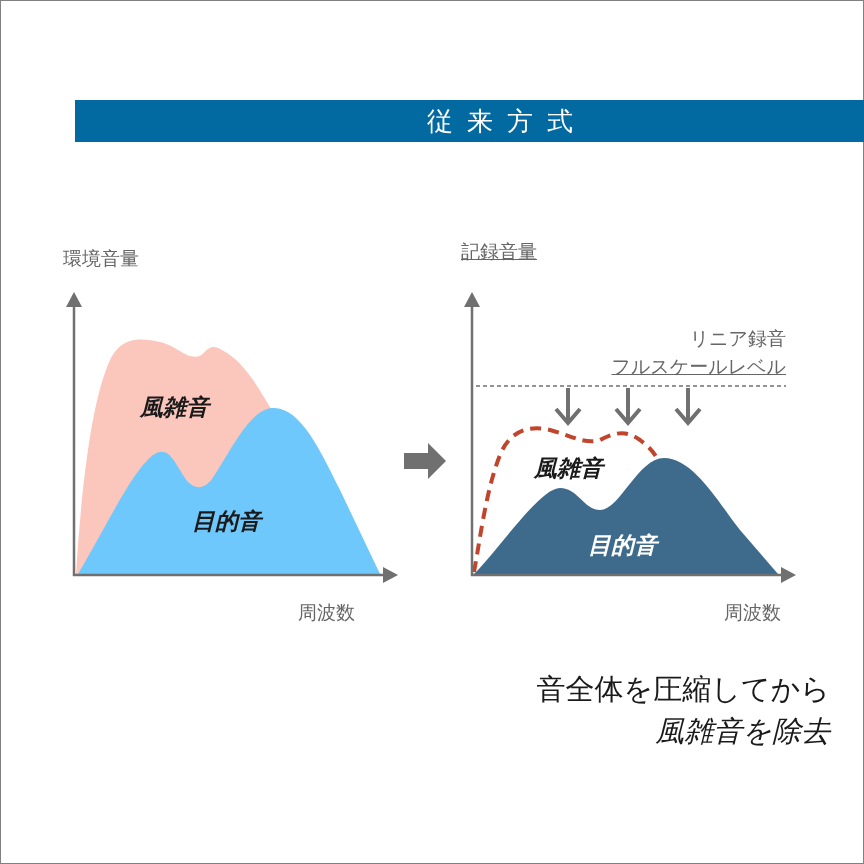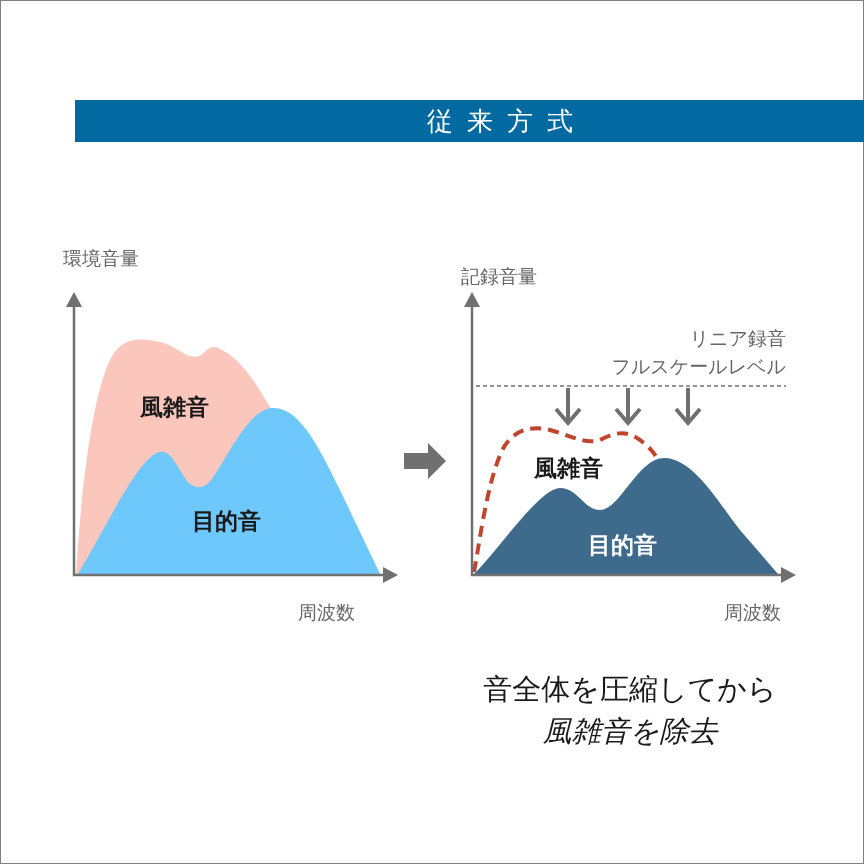--- a/index.html
+++ b/index.html
@@ -3,23 +3,23 @@
 <meta charset="utf-8">
 <style>
   html, body { margin: 0; padding: 0; }
   body { width: 864px; height: 864px; background: #ffffff; position: relative; overflow: hidden;
          font-family: "DejaVu Sans", "Liberation Sans", sans-serif; }
   .frame { position: absolute; left: 0; top: 0; width: 862px; height: 862px; border: 1px solid #808080; box-sizing: content-box; }
   .title-bar { position: absolute; left: 75px; top: 100px; width: 850px; height: 42px; background: #0369a1;
                display: flex; align-items: center; justify-content: center; }
   .title-bar span { color: #ffffff; font-size: 26px; letter-spacing: 14px; padding-left: 14px; }
   .lbl { position: absolute; font-size: 19px; color: #666666; white-space: nowrap; text-align: center; }
-  .inner { position: absolute; font-size: 23px; white-space: nowrap; font-weight: bold; }
+  .inner { position: absolute; font-size: 23px; white-space: nowrap; font-weight: bold; font-style: italic; }
   svg { position: absolute; left: 0; top: 0; }
-  .caption { position: absolute; left: 430px; width: 400px; text-align: center; font-size: 29px; color: #1a1a1a; white-space: nowrap; }
+  .caption { position: absolute; left: 430px; width: 400px; text-align: right; font-size: 29px; color: #1a1a1a; white-space: nowrap; }
   .fs { position: absolute; right: 78px; font-size: 19px; color: #666666; white-space: nowrap; text-align: right; }
 </style>
 </head>
 <body>
 
 <div class="frame"></div>
 
 <div class="title-bar">
   <span>従来方式</span>
 </div>
@@ -67,21 +67,21 @@
     <line x1="472" y1="306" x2="472" y2="576" stroke="#707070" stroke-width="2.5"></line>
     <polygon points="472,292 464,307 480,307" fill="#707070"></polygon>
     <line x1="471" y1="575" x2="782" y2="575" stroke="#707070" stroke-width="2.5"></line>
     <polygon points="796,575 781,567 781,583" fill="#707070"></polygon>
   </g>
 </svg>
 
 <div class="inner" style="left:140px; top:392px; color:#1a1a1a;">風雑音</div>
 <div class="inner" style="left:192px; top:506px; color:#1a1a1a;">目的音</div>
 
-<div class="lbl" style="left:461px; top:264px;">記録音量</div>
+<div class="lbl" style="left:461px; top:239px;text-decoration:underline;">記録音量</div>
 <div class="fs" style="top:326px;text-align:center;">リニア録音</div>
-<div class="fs" style="top:354px;">フルスケールレベル</div>
+<div class="fs" style="top:354px;text-decoration:underline;">フルスケールレベル</div>
 <div class="inner" style="left:534px; top:453px; color:#1a1a1a;">風雑音</div>
 <div class="inner" style="left:588px; top:530px; color:#ffffff;">目的音</div>
 <div class="lbl" style="left:724px; top:600px;">周波数</div>
 
 <div class="caption" style="top:670px;">音全体を圧縮してから</div>
 <div class="caption" style="top:712px;font-style:italic;">風雑音を除去</div>
 
 </body></html>

